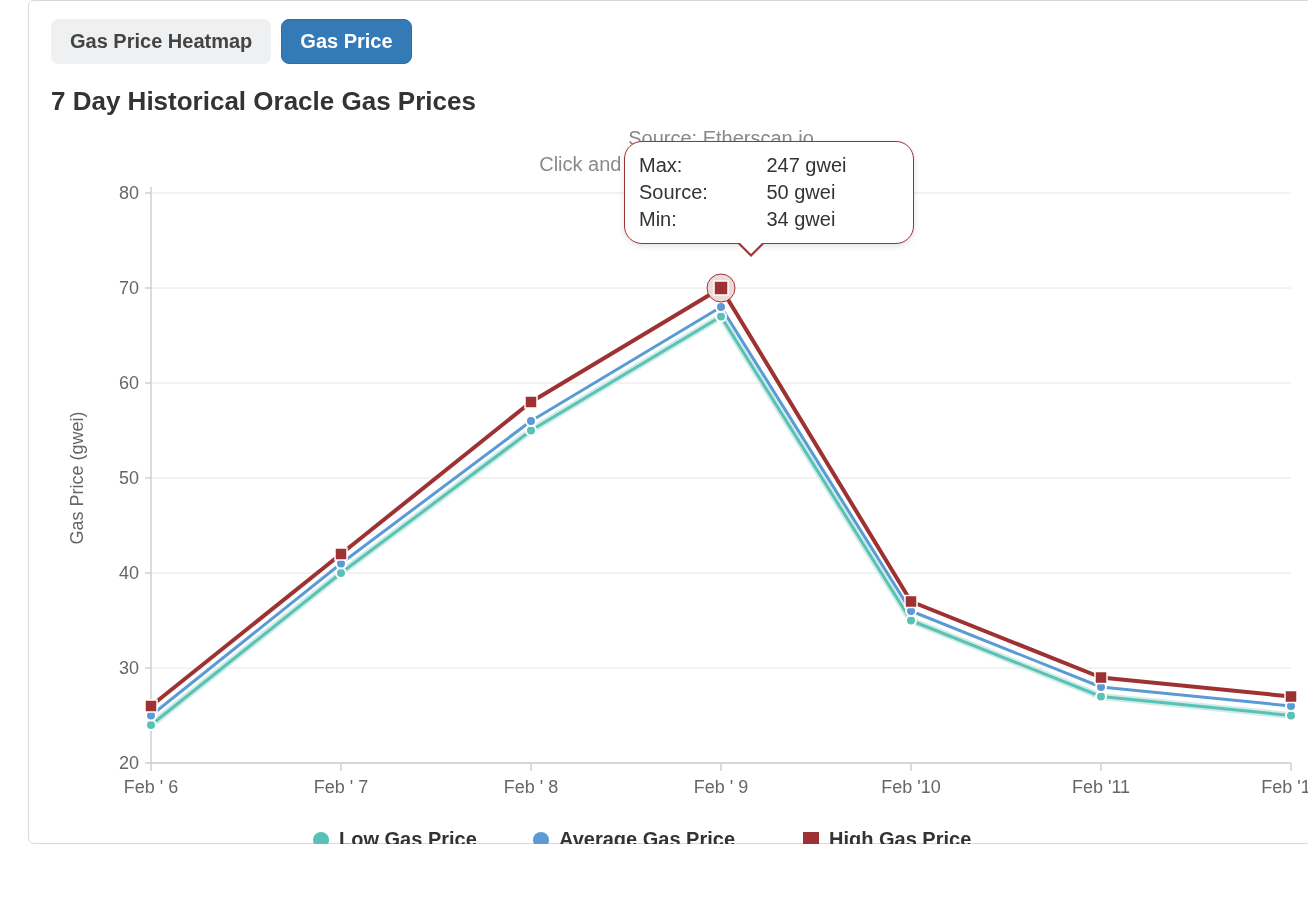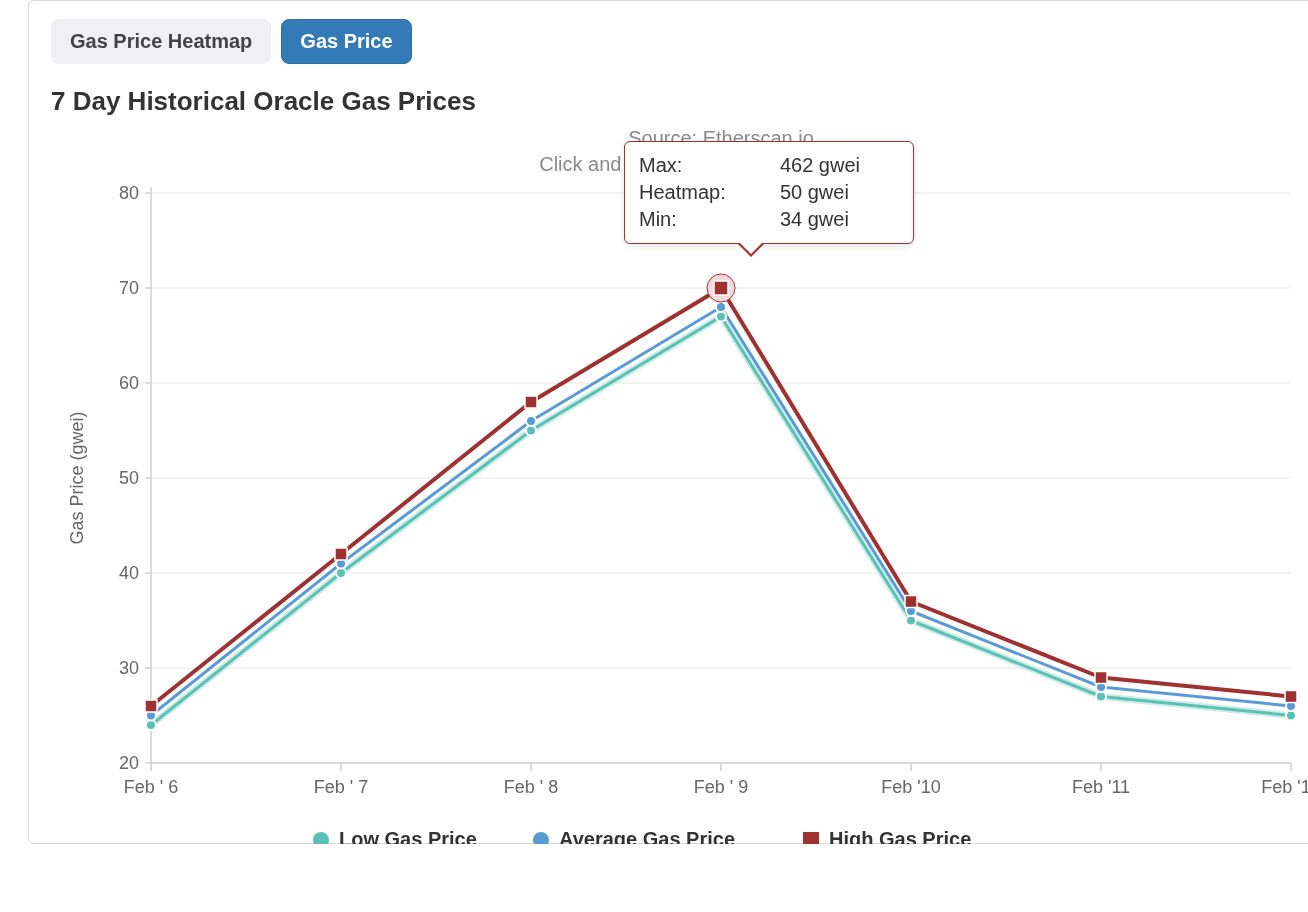--- a/index.html
+++ b/index.html
@@ -108,21 +108,21 @@
   .legend .box-high { fill:#9e3131; }
 
   
   .tooltip {
     position: absolute;
     left: 573px;
     top: 18px;
     width: 260px;
     background: #fff;
     border: 1.5px solid #9e3131;
-    border-radius: 6px;
+    border-radius: 18px;
     padding: 10px 14px 10px 14px;
     box-shadow: 0 2px 6px rgba(0,0,0,.12);
     font-size: 20px;
     color: #333;
   }
   .tooltip table { border-collapse: collapse; width: 100%; }
   .tooltip td { padding: 2px 0; }
   .tooltip td.k { color:#333; padding-right: 8px; white-space: nowrap; }
   .tooltip td.v { text-align: left; white-space: nowrap; }
   .tooltip::after {
@@ -235,24 +235,24 @@
           <rect x="752" y="709" width="16" height="16" class="box-high"></rect>
           <text x="778" y="723">High Gas Price</text>
         </g>
       </svg>
 
     <div class="tooltip">
       <table>
         <tbody>
             <tr>
               <td class="k">Max:</td>
-            <td class="v">462 gwei</td>
+            <td class="v">247 gwei</td>
             </tr>
         <tr>
-              <td class="k">Heatmap:</td>
+              <td class="k">Source:</td>
             <td class="v">50 gwei</td>
             </tr>
         <tr>
               <td class="k">Min:</td>
             <td class="v">34 gwei</td>
             </tr>
       </tbody>
         </table>
     </div>
 

